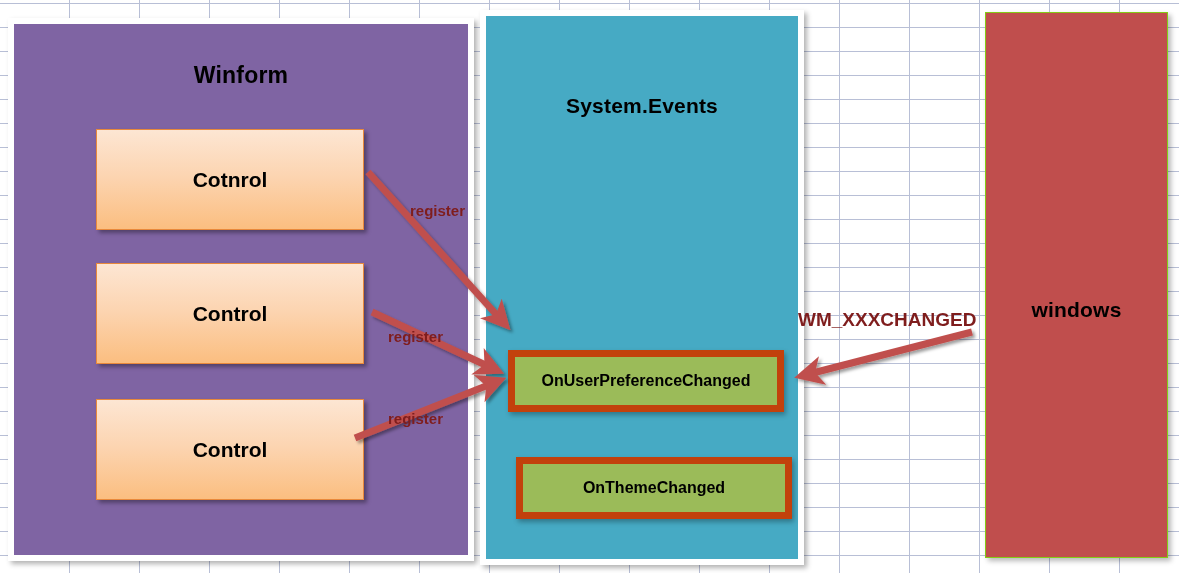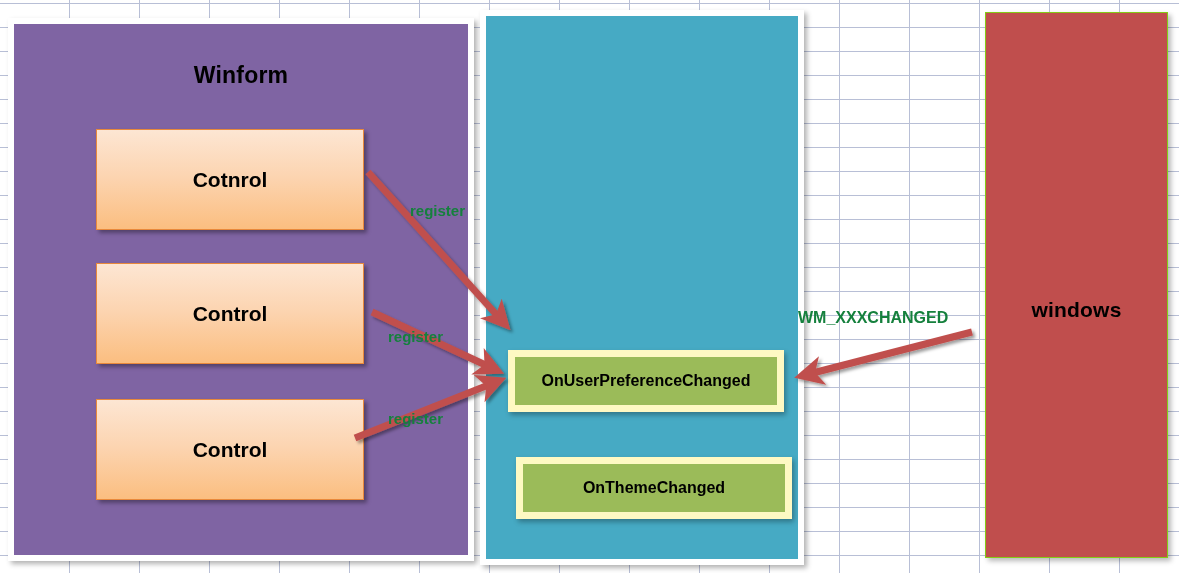--- a/index.html
+++ b/index.html
@@ -82,21 +82,21 @@
   #events-title {
     top: 78px;
     font-size: 21px;
   }
 
   
   .handler-box {
     position: absolute;
     box-sizing: border-box;
     background: #9bbb59;
-    border: 7px solid #fef9c3;
+    border: 7px solid #c2410c;
     box-shadow: 2px 3px 5px rgba(0,0,0,0.30);
     display: flex;
     align-items: center;
     justify-content: center;
     color: #000000;
     font-weight: bold;
     font-size: 16px;
     white-space: nowrap;
   }
 
@@ -117,26 +117,26 @@
   #arrows {
     position: absolute;
     left: 0; top: 0;
     width: 1179px; height: 573px;
     pointer-events: none;
   }
 
   
   .edge-label {
     position: absolute;
-    color: #15803d;
+    color: #7f1d1d;
     font-weight: bold;
     white-space: nowrap;
   }
   .register-label { font-size: 15px; }
-  #wm-label { font-size: 16px; }
+  #wm-label { font-size: 19px; }
 </style>
 </head>
 <body>
 
 <div id="canvas">
 
   <div id="grid"></div>
 
   <div class="shape panel" id="winform-panel">
     <div class="panel-title" id="winform-title">Winform</div>
@@ -148,20 +148,21 @@
     <div class="control-box" style="left:82px; top:239px; width:268px; height:101px;">
       <span>Control</span>
     </div>
 
     <div class="control-box" style="left:82px; top:375px; width:268px; height:101px;">
       <span>Control</span>
     </div>
   </div>
 
   <div class="shape panel" id="events-panel">
+    <div class="panel-title" id="events-title">System.Events</div>
 
     <div class="handler-box" style="left:22px; top:334px; width:276px; height:62px;">
       <span>OnUserPreferenceChanged</span>
     </div>
 
     <div class="handler-box" style="left:30px; top:441px; width:276px; height:62px;">
       <span>OnThemeChanged</span>
     </div>
   </div>
 

